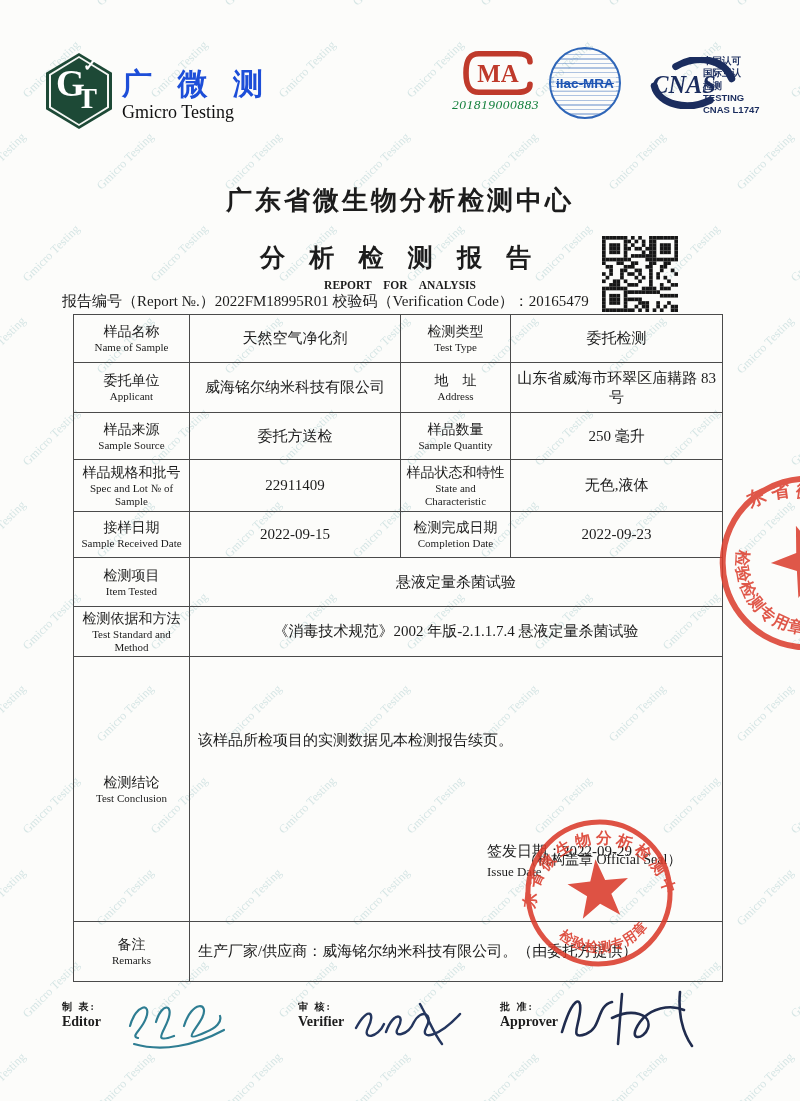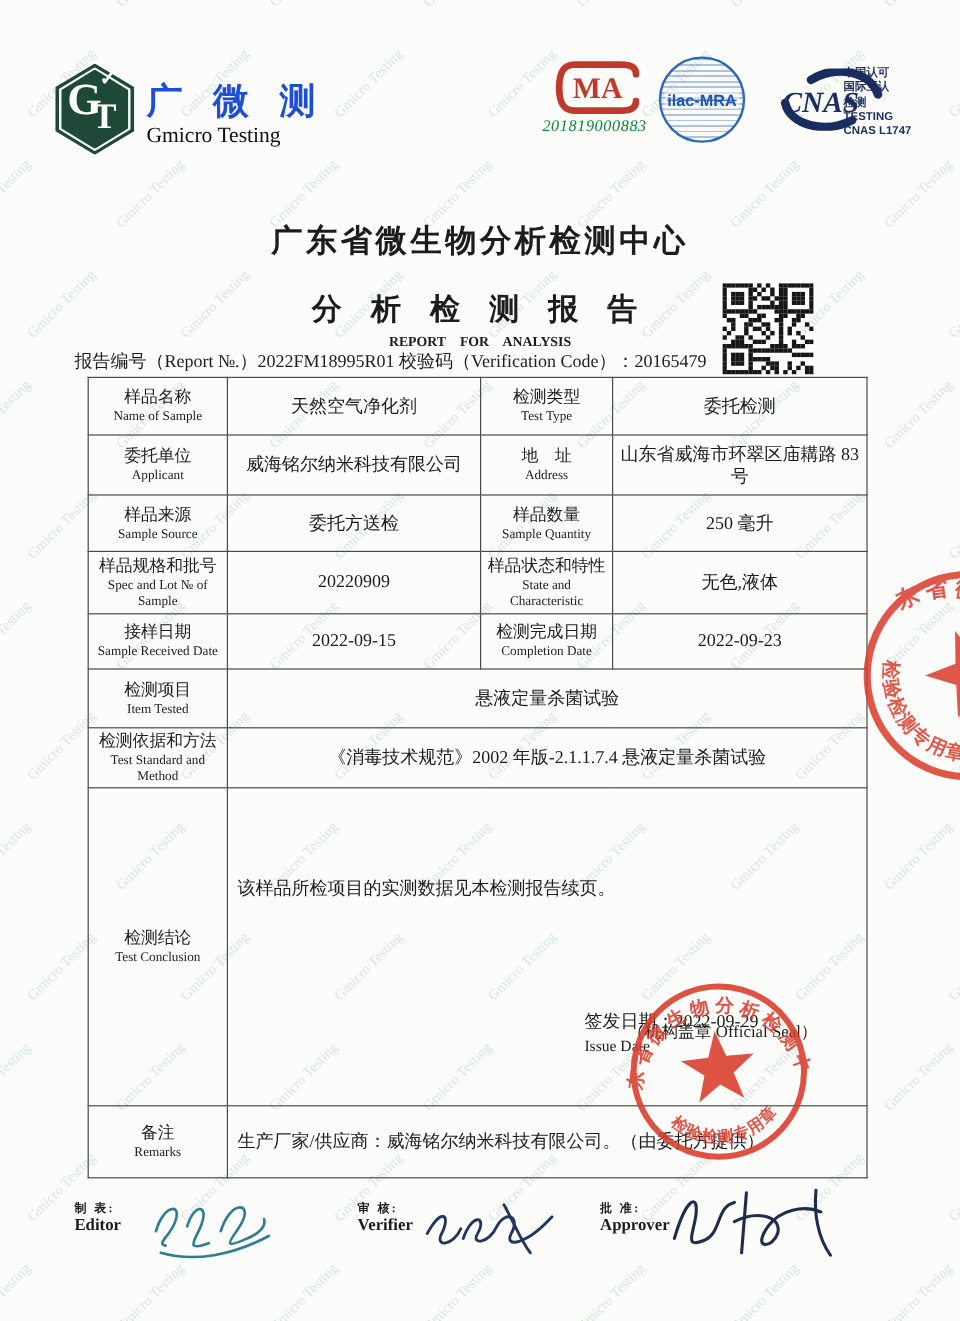--- a/index.html
+++ b/index.html
@@ -480,21 +480,21 @@
             <div class="zh">样品数量</div>
             <div class="en">Sample Quantity</div>
           </td>
       <td class="val">250 毫升</td>
     </tr>
     <tr class="r4">
       <td class="lbl">
             <div class="zh">样品规格和批号</div>
             <div class="en">Spec and Lot № of Sample</div>
           </td>
-      <td class="val">20220909</td>
+      <td class="val">22911409</td>
       <td class="lbl">
             <div class="zh">样品状态和特性</div>
             <div class="en">State and Characteristic</div>
           </td>
       <td class="val">无色,液体</td>
     </tr>
     <tr class="r5">
       <td class="lbl">
             <div class="zh">接样日期</div>
             <div class="en">Sample Received Date</div>

